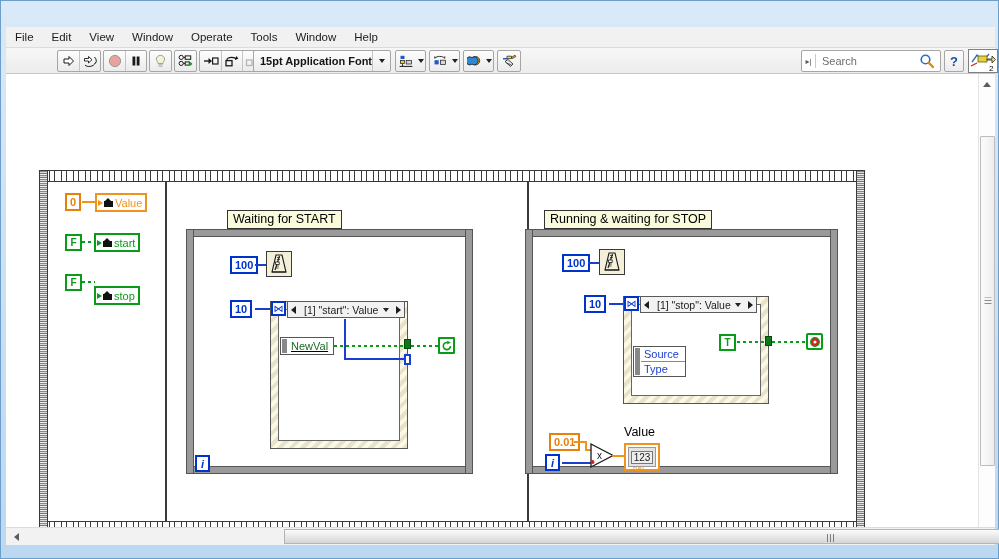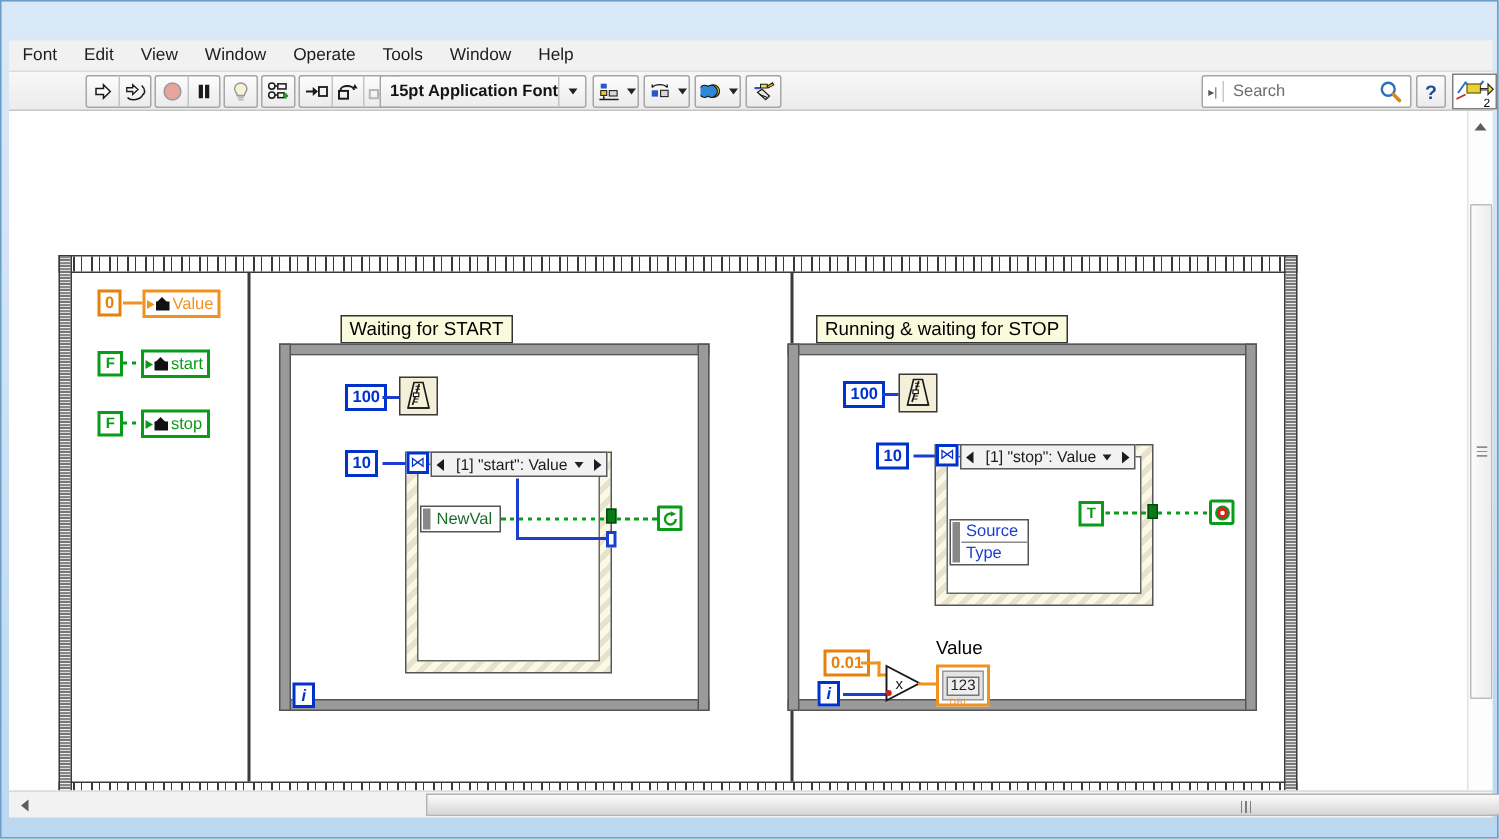--- a/index.html
+++ b/index.html
@@ -275,21 +275,21 @@
     border-left:5px solid #1c1c1c; }
   .evt-timeout {
     position:absolute; width:15px;height:15px; background:#fff;
     border:2px solid #0033cc; display:flex;align-items:center;justify-content:center;
   }
   .evt-timeout:after {
     content:'\22C8'; font-size:10px; color:#0033cc; line-height:1;
   }
   .evt-term {
     position:absolute; background:#fff; border:1px solid #555;
-    display:flex; align-items:center;
+    display:flex; align-items:center;text-decoration:underline;
   }
   .evt-term .bar { width:5px; background:#888; align-self:stretch; margin:1px; }
   .evt-term .txt { font-size:11px; padding:0 5px 0 3px; white-space:nowrap; }
   .evt-term-stack {
     position:absolute; background:#fff; border:1px solid #555;
     display:flex;
   }
   .evt-term-stack .bar { width:5px; background:#888; margin:1px; }
   .evt-term-stack .rows { display:flex; flex-direction:column; }
   .evt-term-stack .rows div {
@@ -316,21 +316,21 @@
   }
   .ind-label { position:absolute; font-size:12.5px; color:#000; }
 </style>
 </head>
 <body>
 
 <div id="window">
 
 
   <div id="menubar">
-    <div class="menu-item">Font</div>
+    <div class="menu-item">File</div>
     <div class="menu-item">Edit</div>
     <div class="menu-item">View</div>
     <div class="menu-item">Window</div>
     <div class="menu-item">Operate</div>
     <div class="menu-item">Tools</div>
     <div class="menu-item">Window</div>
     <div class="menu-item">Help</div>
   </div>
 
   <div id="toolbar">
@@ -518,21 +518,21 @@
     <div class="const-bool" style="left:59px; top:160px;">F</div>
     <div class="wire-dot-green" style="left:76px; top:167px; width:13px;"></div>
     <div class="localvar" style="left:88px; top:159px;">
       <span class="lv-arrow"></span>
       <span class="lv-home"></span>
       <span>start</span>
     </div>
 
     <div class="const-bool" style="left:59px; top:200px;">F</div>
     <div class="wire-dot-green" style="left:76px; top:207px; width:13px;"></div>
-    <div class="localvar" style="left:88px; top:199px;">
+    <div class="localvar" style="left:88px; top:212px;">
       <span class="lv-arrow"></span>
       <span class="lv-home"></span>
       <span>stop</span>
     </div>
 
     <div class="lbl-caption" style="left:221px; top:136px;">Waiting for START</div>
 
     <div class="while-loop" style="left:180px; top:155px; width:287px; height:245px;">
       <div class="wl-edge" style="left:0;  top:0;   width:287px; height:8px;"></div>
       <div class="wl-edge" style="left:0;  top:237px;width:287px; height:8px;"></div>

